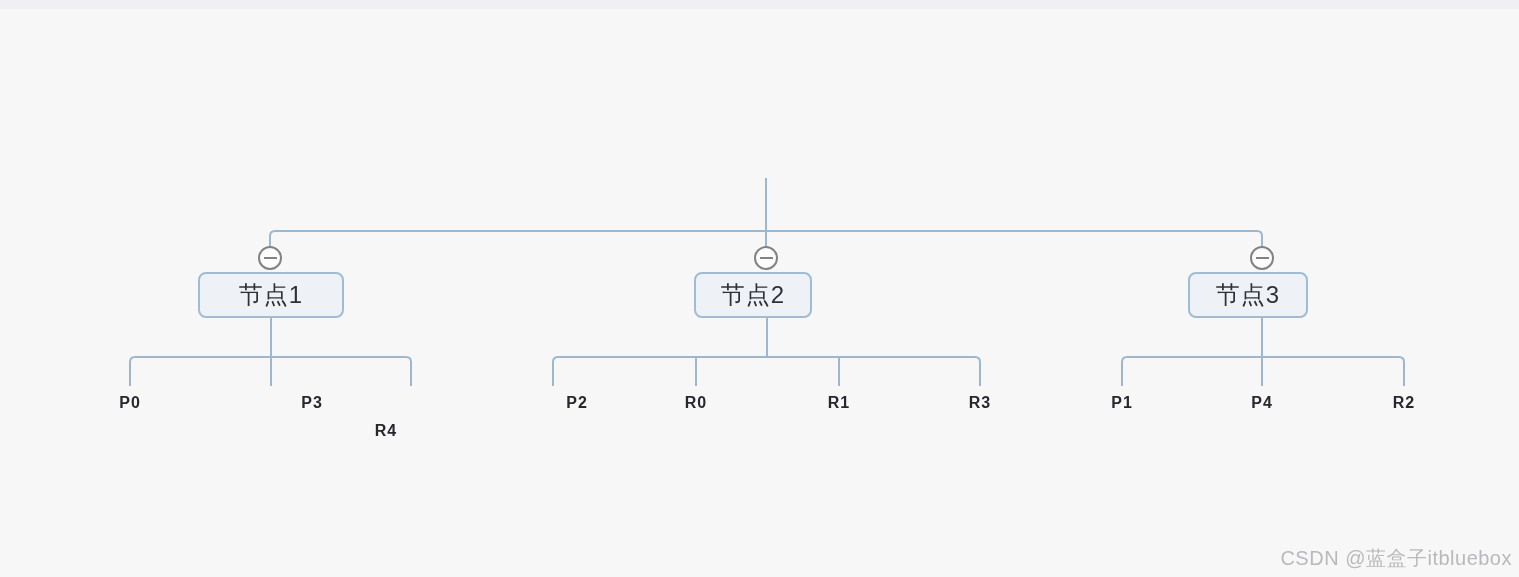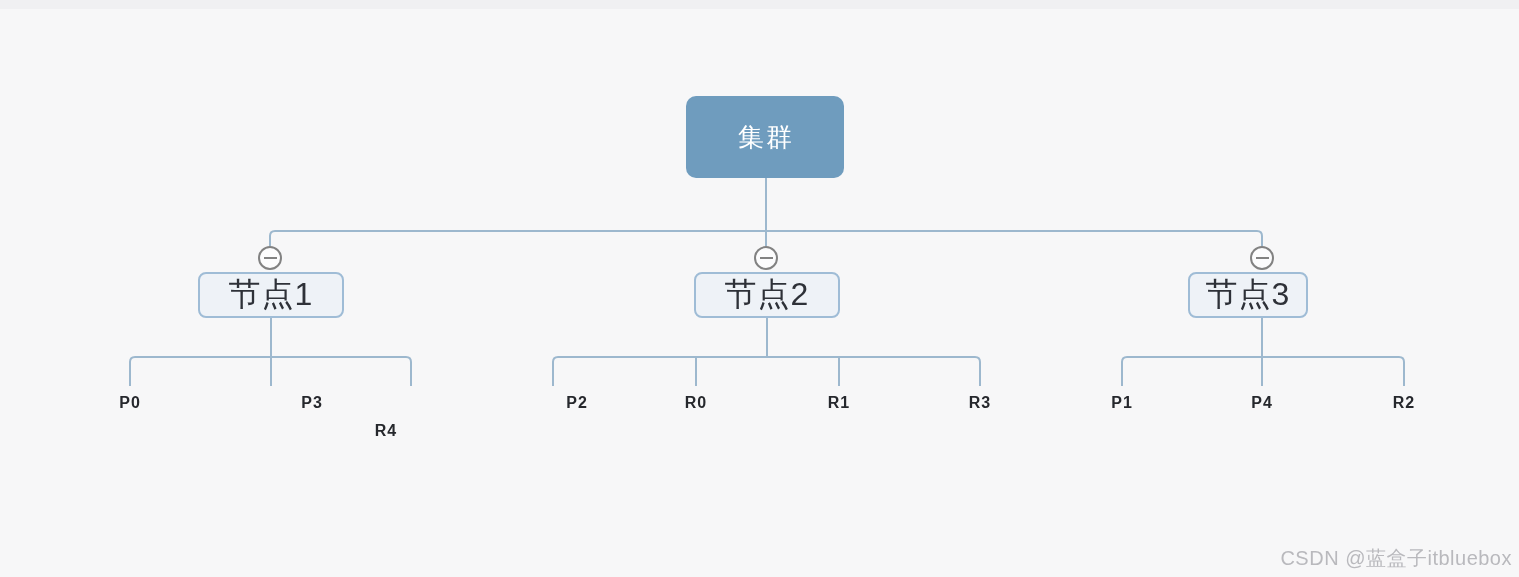--- a/index.html
+++ b/index.html
@@ -72,21 +72,21 @@
     border: 2px solid var(--branch-border, #9fbcd6);
     border-radius: 8px;
     box-sizing: border-box;
     display: flex;
     align-items: center;
     justify-content: center;
     cursor: pointer;
   }
   .branch-node .label {
     color: var(--branch-text, #2e3138);
-    font-size: 32px;
+    font-size: 24px;
     font-weight: 500;
     letter-spacing: 1px;
   }
   .leaf {
     position: absolute;
     top: 394px;
     transform: translateX(-50%);
     color: var(--leaf-text, #26282d);
     font-size: 16px;
     font-weight: 600;
@@ -120,38 +120,35 @@
 
     <path d="M 767 318 V 358"></path>
     <path d="M 553 386 V 362 Q 553 357 558 357 H 975 Q 980 357 980 362 V 386"></path>
     <path d="M 696 357 V 386"></path>
     <path d="M 839 357 V 386"></path>
 
     <path d="M 1262 318 V 386"></path>
     <path d="M 1122 386 V 362 Q 1122 357 1127 357 H 1399 Q 1404 357 1404 362 V 386"></path>
   </svg>
 
-  <div class="root-node">
-    <span class="label">集群</span>
-  </div>
 
   <div class="collapse" style="left:258px; top:246px;">
     <span class="minus"></span>
   </div>
   <div class="collapse" style="left:754px; top:246px;">
     <span class="minus"></span>
   </div>
   <div class="collapse" style="left:1250px; top:246px;">
     <span class="minus"></span>
   </div>
 
   <div class="branch-node" style="left:198px; width:146px;">
     <span class="label">节点1</span>
   </div>
-  <div class="branch-node" style="left:694px; width:146px;">
+  <div class="branch-node" style="left:694px; width:118px;">
     <span class="label">节点2</span>
   </div>
   <div class="branch-node" style="left:1188px; width:120px;">
     <span class="label">节点3</span>
   </div>
 
   <div class="leaf" style="left:130px;">P0</div>
   <div class="leaf" style="left:271px;margin-left:41px;">P3</div>
   <div class="leaf" style="left:386px;margin-top:28px;">R4</div>
 

